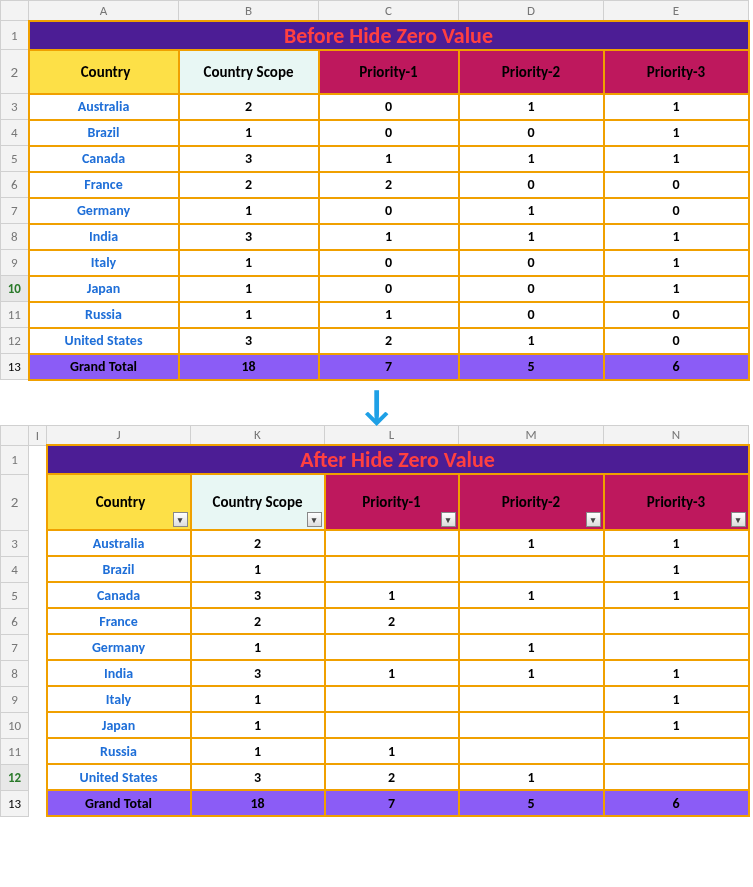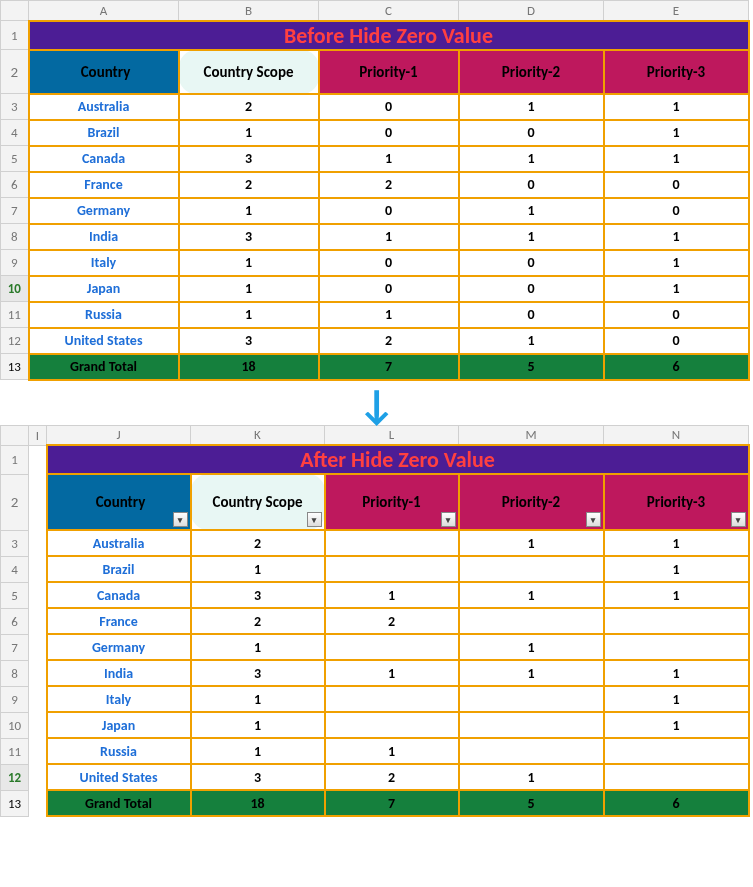--- a/index.html
+++ b/index.html
@@ -43,27 +43,27 @@
     height: 26px;
     padding: 0 4px;
     position: relative;
   }
   .title {
     color: #ff4040;
     font-size: 22px;
     font-weight: bold;
     background: #4c1d95;
   }
-  .hdr-country { background: #0369a1; padding-left: 8px; }
-  .hdr-scope { background: #e8f7f4; border-radius: 17px; }
+  .hdr-country { background: #fde047; padding-left: 8px; }
+  .hdr-scope { background: #e8f7f4; }
   .hdr-priority { background: #be185d; }
   .hdr td { height: 44px; font-size: 15px; }
   .hdr2 td { height: 56px; font-size: 15px; }
   .country { color: #1f6fd8; }
-  .total td { background: #15803d; color: #000; }
+  .total td { background: #8b5cf6; color: #000; }
   .arrow-wrap { text-align: center; padding: 6px 0 2px 0; }
   .arrow {
     display: inline-block;
     color: #1ea0e6;
     font-size: 42px;
     line-height: 36px;
     font-weight: bold;
   }
   .filter {
     position: absolute;

